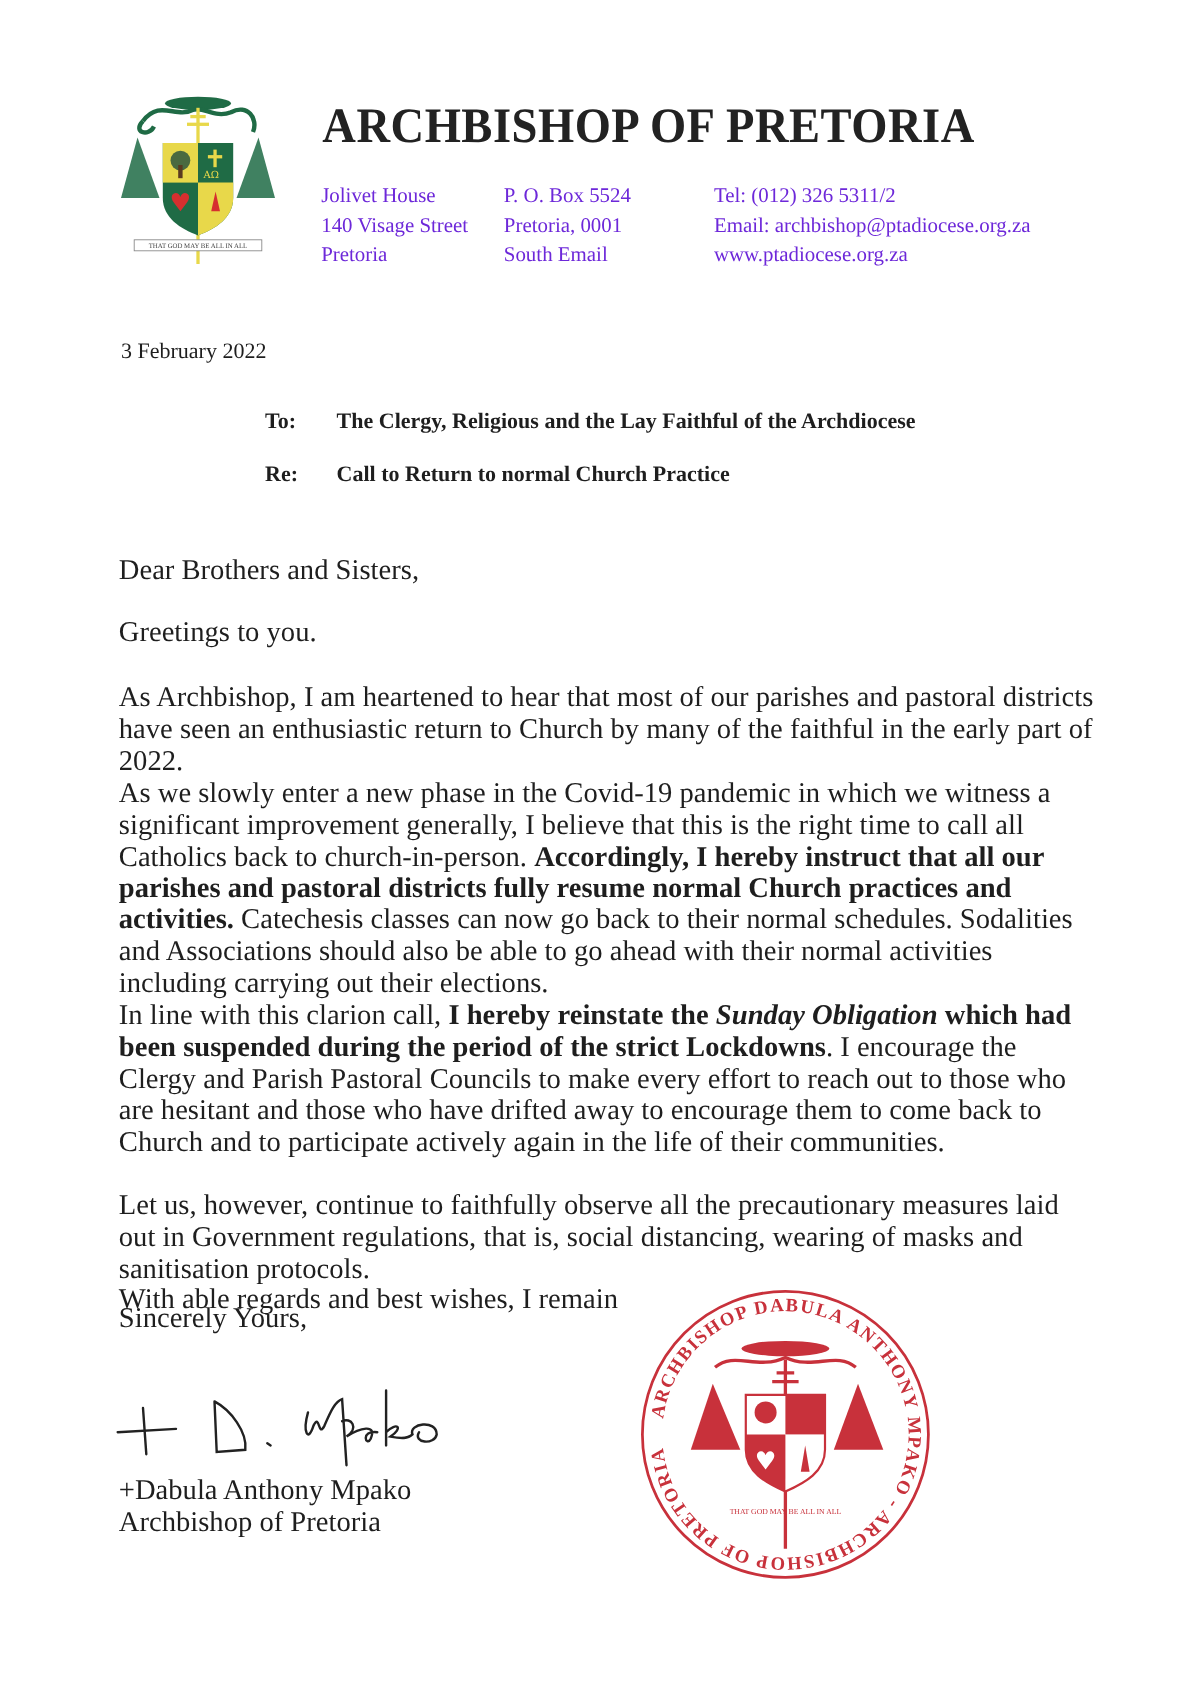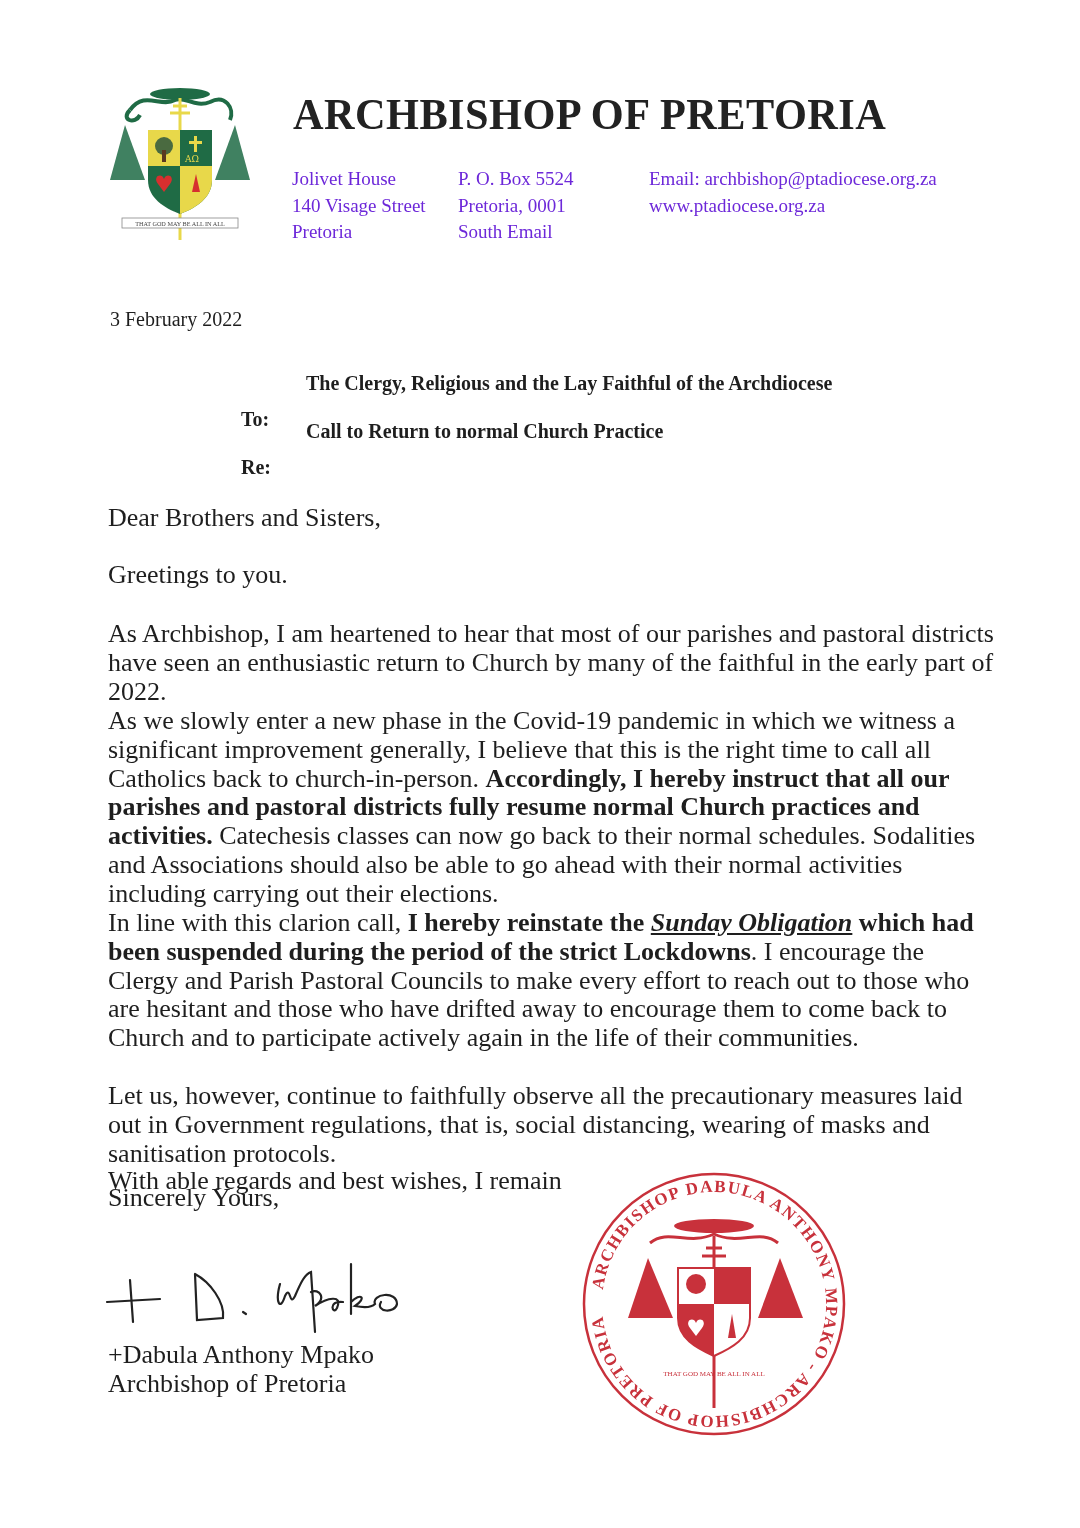--- a/index.html
+++ b/index.html
@@ -11,26 +11,26 @@
   .crest { left: 100px; top: 80px; width: 160px; height: 170px; }
   .title {
     left: 293px; top: 88px; font-size: 45px; font-weight: bold; letter-spacing: 0.5px;
     color: #222; white-space: nowrap; transform: scaleX(0.94); transform-origin: left top;
   }
   .addr { top: 166px; font-size: 19px; line-height: 26.5px; color: #6d28d9; white-space: nowrap; }
   .addr div { height: 26.5px; }
   .col1 { left: 292px; } .col2 { left: 458px; } .col3 { left: 649px; }
   .date { left: 110px; top: 308px; font-size: 20px; text-align: right; }
   .hdr { font-size: 20px; font-weight: bold; white-space: nowrap; }
-  .hdr .lbl { position: absolute; left: 241px; margin-top: 36px; }
+  .hdr .lbl { position: absolute; left: 241px; }
   .hdr .val { position: absolute; left: 306px; }
   .to { top: 372px; } .re { top: 420px; }
   .p { position: absolute; left: 108px; width: 890px; font-size: 26px; line-height: 28.8px; }
   .p b { font-weight: bold; }
-  .p i { font-style: italic; text-decoration: underline; }
+  .p i { font-style: italic; }
   .sig-img { left: 105px; top: 1262px; width: 370px; height: 80px; }
   .stamp { left: 578px; top: 1168px; width: 272px; height: 272px; }
 </style>
 </head>
 <body>
 
 <svg class="abs crest" viewBox="0 0 160 170">
   <ellipse cx="80" cy="14" rx="30" ry="6" fill="#1f6b45"></ellipse>
   <path d="M30 30 C 45 10, 60 28, 75 20 C 85 16, 95 28, 110 22 C 125 14, 135 28, 130 40" fill="none" stroke="#1f6b45" stroke-width="4"></path>
   <path d="M30 30 C 20 40, 35 45, 40 35" fill="none" stroke="#1f6b45" stroke-width="4"></path>
@@ -69,20 +69,21 @@
   <div>Jolivet House</div>
   <div>140 Visage Street</div>
   <div>Pretoria</div>
 </div>
 <div class="abs addr col2">
   <div>P. O. Box 5524</div>
   <div>Pretoria, 0001</div>
   <div>South Email</div>
 </div>
 <div class="abs addr col3">
+  <div>Tel: (012) 326 5311/2</div>
   <div>Email: archbishop@ptadiocese.org.za</div>
   <div>www.ptadiocese.org.za</div>
 </div>
 
 <div class="abs date">3 February 2022</div>
 
 <div class="abs hdr to">
   <span class="lbl">To:</span>
   <span class="val">The Clergy, Religious and the Lay Faithful of the Archdiocese</span>
 </div>

